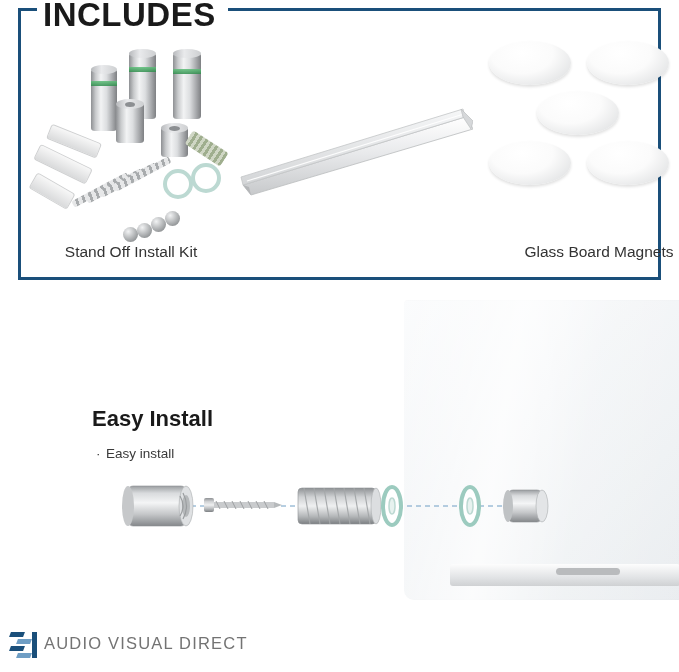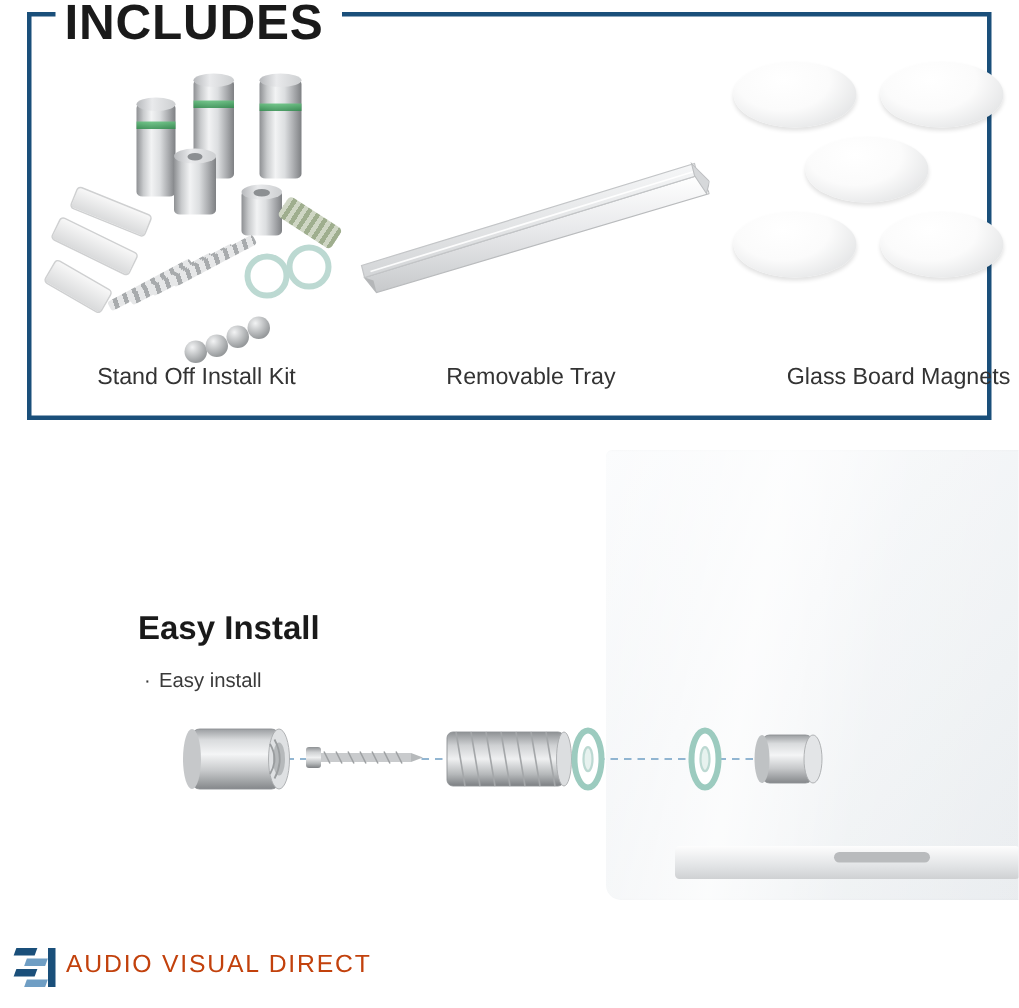--- a/index.html
+++ b/index.html
@@ -169,21 +169,21 @@
     top: 620px;
     width: 679px;
     height: 52px;
   }
   #logo-text {
     position: absolute;
     left: 44px;
     top: 14px;
     font-size: 16.5px;
     letter-spacing: 1.2px;
-    color: #c2410c;
+    color: #737373;
   }
   .logo-bar {
     position: absolute;
     background: #1a4f7a;
   }
   .logo-bar.light { background: #6f9ec4; }
 </style>
 </head>
 <body>
 
@@ -257,21 +257,20 @@
 
   <div style="position:absolute;left:458px;top:16px;width:190px;height:170px;">
     <div class="magnet" style="left:10px;top:14px;width:82px;height:44px;"></div>
     <div class="magnet" style="left:108px;top:14px;width:82px;height:44px;"></div>
     <div class="magnet" style="left:58px;top:64px;width:82px;height:44px;"></div>
     <div class="magnet" style="left:10px;top:114px;width:82px;height:44px;"></div>
     <div class="magnet" style="left:108px;top:114px;width:82px;height:44px;"></div>
   </div>
 
   <div class="item-caption" style="left:10px;top:232px;width:200px;">Stand Off Install Kit</div>
-  <div class="item-caption" style="left:238px;top:232px;width:190px;">Removable Tray</div>
   <div class="item-caption" style="left:478px;top:232px;width:200px;">Glass Board Magnets</div>
 </div>
 
 <div id="lower">
 
   <div id="glass-board"></div>
   <div id="glass-sheen"></div>
   <div id="board-tray"></div>
   <div id="board-tray-lip"></div>
 

